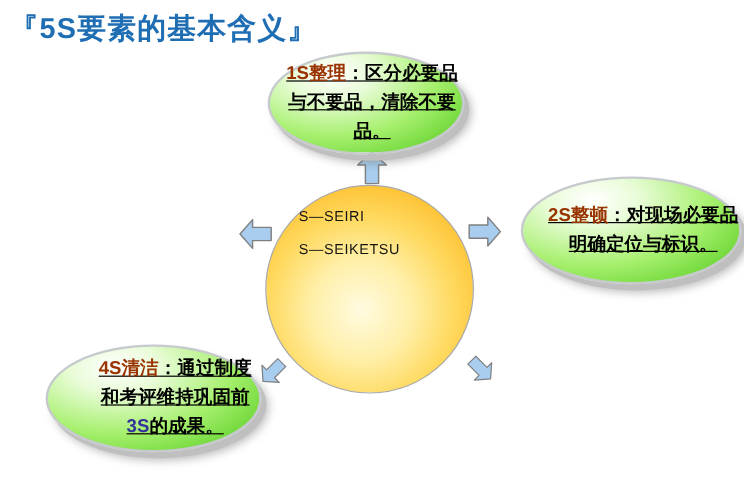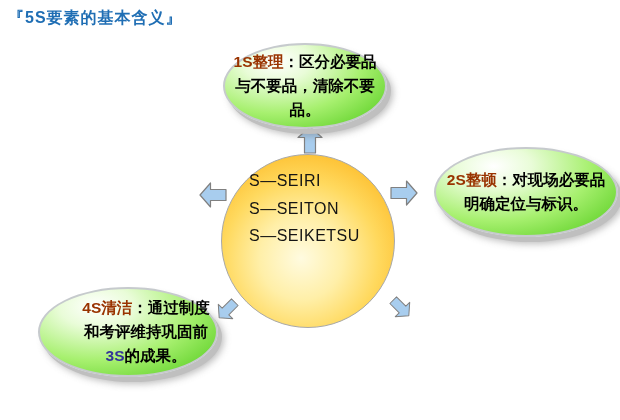--- a/index.html
+++ b/index.html
@@ -1,53 +1,53 @@
 <!DOCTYPE html>
 <html style="--title-color: #1F6EB4; --bubble-label-color: #993300; --bubble-green-light: #FFFFFF; --bubble-green-mid: #A7F06F; --bubble-green-dark: #55CC1E; --circle-yellow-light: #FFFBE0; --circle-orange-dark: #F5A31A; --arrow-fill: #A8CDEE; --arrow-stroke: #808080; --highlight-color: #333399; --rim-color: #BFBFBF;"><head>
 <meta charset="utf-8">
 <style>
   html,body { margin:0; padding:0; background:#ffffff; }
   body { width:620px; height:420px; font-family:"Liberation Sans","DejaVu Sans",sans-serif; }
   .stage { position:relative; width:620px; height:420px; overflow:hidden; background:#ffffff; }
 
   .title {
     position:absolute; left:8px; top:8px;
-    font-size:16px; font-weight:bold; letter-spacing:1px;
+    font-size:24px; font-weight:bold; letter-spacing:1px;
     color:var(--title-color,#1F6EB4);
   }
 
   .bubble {
     position:absolute; border-radius:50%;
     border:2px solid #c6cacd;
     background: radial-gradient(ellipse at 32% 20%,
       var(--bubble-green-light,#ffffff) 0%,
       #e9fcd8 22%,
       var(--bubble-green-mid,#A7F06F) 56%,
       var(--bubble-green-dark,#55CC1E) 96%);
     box-shadow: 4px 5px 0 var(--rim-color,#BFBFBF), 6px 7px 7px rgba(110,110,110,.45);
-    display:flex; align-items:center; justify-content:center; text-align:center;
+    display:flex; align-items:center; justify-content:flex-end; text-align:center;text-decoration:underline;
   }
   .bubble-text {
     font-weight:bold; font-size:15.5px; line-height:24px; color:#000000;
   }
   .bubble-label { color:var(--bubble-label-color,#993300); }
   .hl { color:var(--highlight-color,#333399); }
 
   .circle {
     position:absolute; left:221px; top:154px; width:172px; height:172px;
     border-radius:50%;
     border:1px solid #a8a8a8;
     background: radial-gradient(circle at 46% 60%,
       var(--circle-yellow-light,#FFFBE0) 0%,
       #ffefa8 30%, #ffd95e 56%, #fdbc2a 82%,
       var(--circle-orange-dark,#F5A31A) 100%);
   }
   .circle-lines {
     position:absolute; left:249px; top:167px;
-    font-size:16px; line-height:27.5px; letter-spacing:.5px; color:#141414;
+    font-size:12px; line-height:27.5px; letter-spacing:.5px; color:#141414;
     white-space:nowrap;
   }
 
   .arrow { position:absolute; width:26px; height:28px; }
   .arrow svg { display:block; }
   .arrow-up        { left:297px; top:126px; }
   .arrow-left      { left:200px; top:181px; transform:rotate(-90deg); }
   .arrow-right     { left:391px; top:179px; transform:rotate(90deg); }
   .arrow-downleft  { left:214px; top:296px; transform:rotate(-135deg) scale(.85); }
   .arrow-downright { left:388px; top:294px; transform:rotate(135deg) scale(.85); }
@@ -55,21 +55,20 @@
 </head>
 <body>
 
 <div class="stage">
 
   <div class="title">『5S要素的基本含义』</div>
 
   <div class="circle"></div>
   <div class="circle-lines">
     <div>S—SEIRI</div>
-    <div>S—SEITON</div>
     <div>S—SEIKETSU</div>
   </div>
 
   <div class="arrow arrow-up">
     <svg width="26" height="28" viewBox="0 0 26 28">
         <path d="M13 1 L25 11.5 L18.5 11.5 L18.5 27 L7.5 27 L7.5 11.5 L1 11.5 Z" fill="#A8CDEE" stroke="#808080" stroke-width="1.2" stroke-linejoin="round"></path>
       </svg>
   </div>
   <div class="arrow arrow-left">
     <svg width="26" height="28" viewBox="0 0 26 28">

